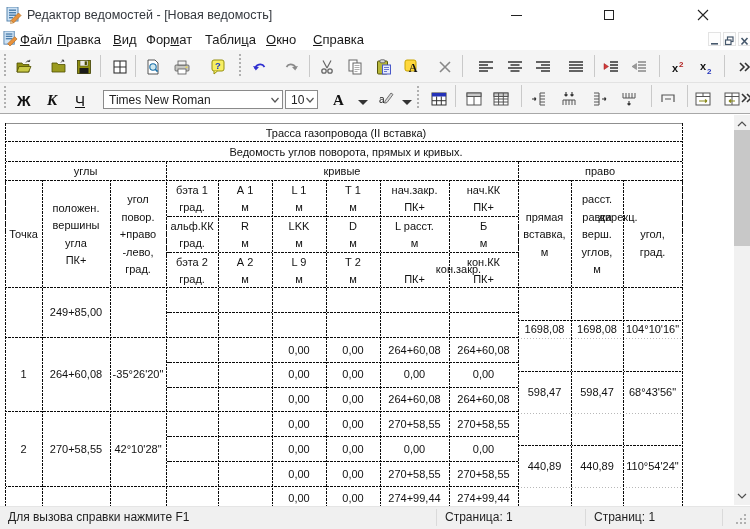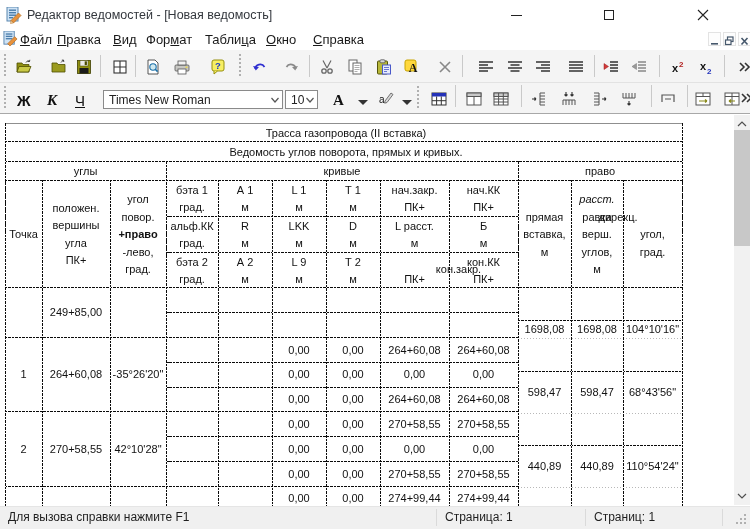--- a/index.html
+++ b/index.html
@@ -362,21 +362,21 @@
       <div class="ct" style="left: 85.5px; top: 57px;">углы</div>
       <div class="ct" style="left: 342px; top: 57px;">кривые</div>
       <div class="ct" style="left: 600px; top: 57px;">право</div>
       <div class="ct" style="left: 23.5px; top: 120px;">Точка</div>
       <div class="ct" style="left: 76px; top: 93.5px;">положен.</div>
       <div class="ct" style="left: 76px; top: 111px;">вершины</div>
       <div class="ct" style="left: 76px; top: 128.5px;">угла</div>
       <div class="ct" style="left: 76px; top: 146px;">ПК+</div>
       <div class="ct" style="left: 138px; top: 85px;">угол</div>
       <div class="ct" style="left: 138px; top: 102.5px;">повор.</div>
-      <div class="ct" style="left: 138px; top: 120px; font-weight: bold;">+право</div>
+      <div class="ct" style="left: 138px; top: 120px;">+право</div>
       <div class="ct" style="left: 138px; top: 137.5px;">-лево,</div>
       <div class="ct" style="left: 138px; top: 155px;">град.</div>
       <div class="ct" style="left: 192px; top: 75.5px;">бэта 1</div>
       <div class="ct" style="left: 192px; top: 93px;">град.</div>
       <div class="ct" style="left: 192px; top: 111.5px;">альф.КК</div>
       <div class="ct" style="left: 192px; top: 129px;">град.</div>
       <div class="ct" style="left: 192px; top: 147.5px;">бэта 2</div>
       <div class="ct" style="left: 192px; top: 165px;">град.</div>
       <div class="ct" style="left: 245px; top: 75.5px;">А 1</div>
       <div class="ct" style="left: 245px; top: 93px;">м</div>
@@ -404,21 +404,21 @@
       <div class="ct" style="left: 414.5px; top: 165px;">ПК+</div>
       <div class="ct" style="left: 483.5px; top: 75.5px;">нач.КК</div>
       <div class="ct" style="left: 483.5px; top: 93px;">ПК+</div>
       <div class="ct" style="left: 483.5px; top: 111.5px;">Б</div>
       <div class="ct" style="left: 483.5px; top: 129px;">м</div>
       <div class="ct" style="left: 483.5px; top: 147.5px;">кон.КК</div>
       <div class="ct" style="left: 483.5px; top: 165px;">ПК+</div>
       <div class="ct" style="left: 544.5px; top: 102.5px;">прямая</div>
       <div class="ct" style="left: 544.5px; top: 120px;">вставка,</div>
       <div class="ct" style="left: 544.5px; top: 137.5px;">м</div>
-      <div class="ct" style="left: 597px; top: 85px; font-style: italic;">расст.</div>
+      <div class="ct" style="left: 597px; top: 85px;">расст.</div>
       <div class="ct" style="left: 597px; top: 102.5px;">равка</div>
       <div class="ct" style="left: 597px; top: 120px;">верш.</div>
       <div class="ct" style="left: 597px; top: 137.5px;">углов,</div>
       <div class="ct" style="left: 597px; top: 155px;">м</div>
       <div class="ct" style="left: 618px; top: 102.5px;">дирекц.</div>
       <div class="ct" style="left: 652.5px; top: 120px;">угол,</div>
       <div class="ct" style="left: 652.5px; top: 137.5px;">град.</div>
       <div class="ct" style="left: 76px; top: 198px;">249+85,00</div>
       <div class="ct" style="left: 23.5px; top: 260.3px;">1</div>
       <div class="ct" style="left: 76px; top: 260.3px;">264+60,08</div>

